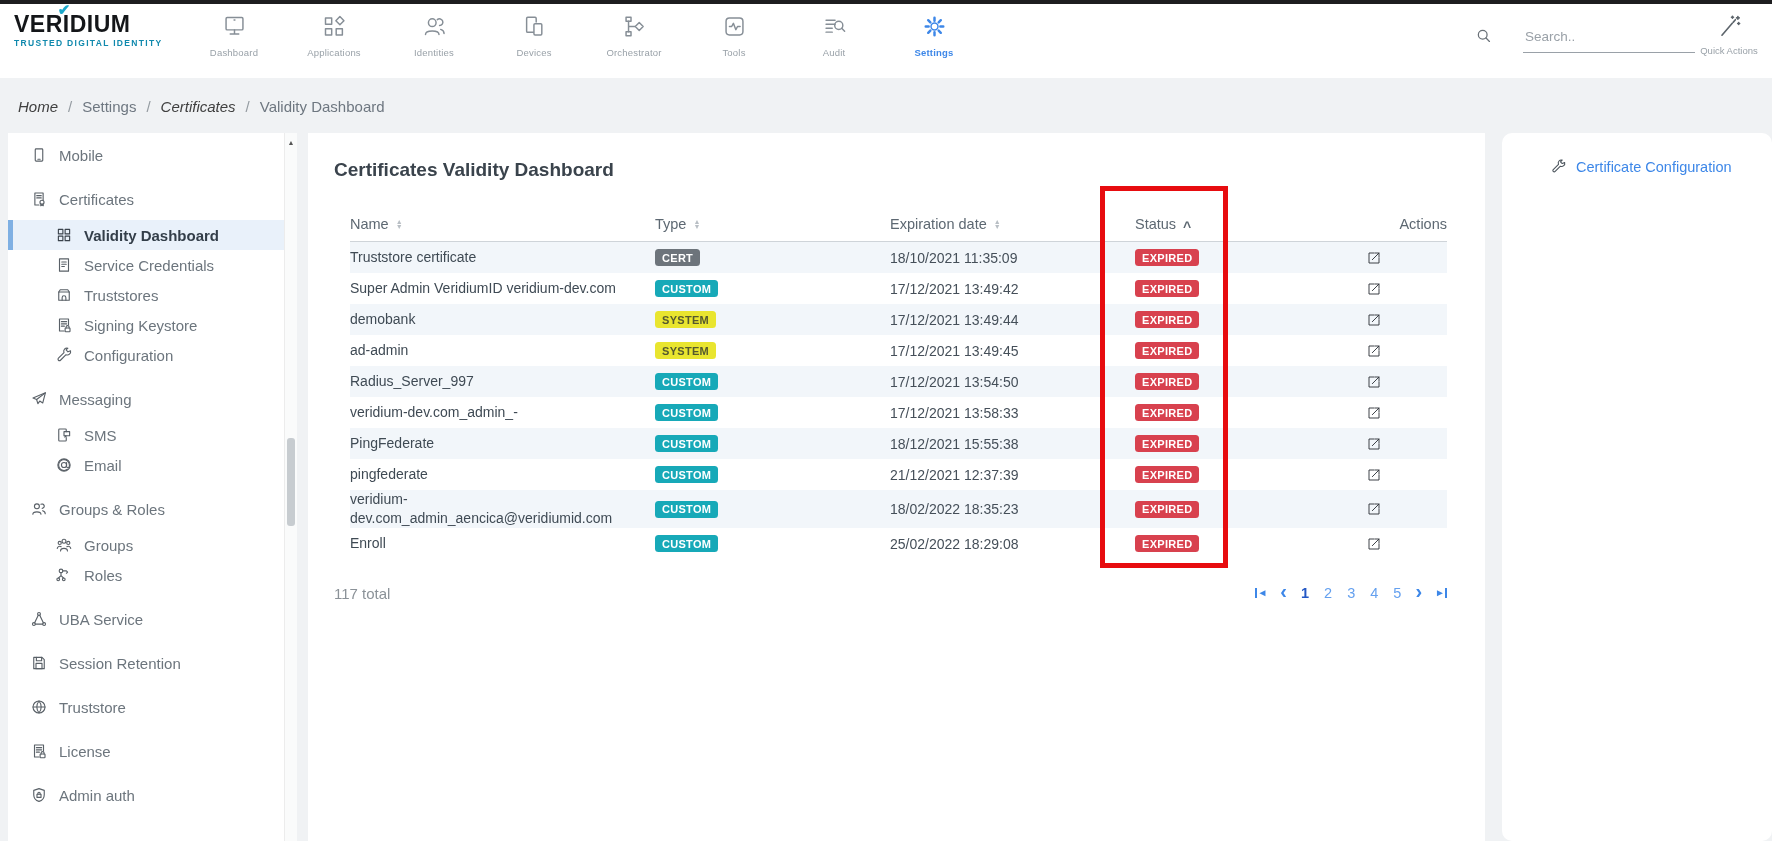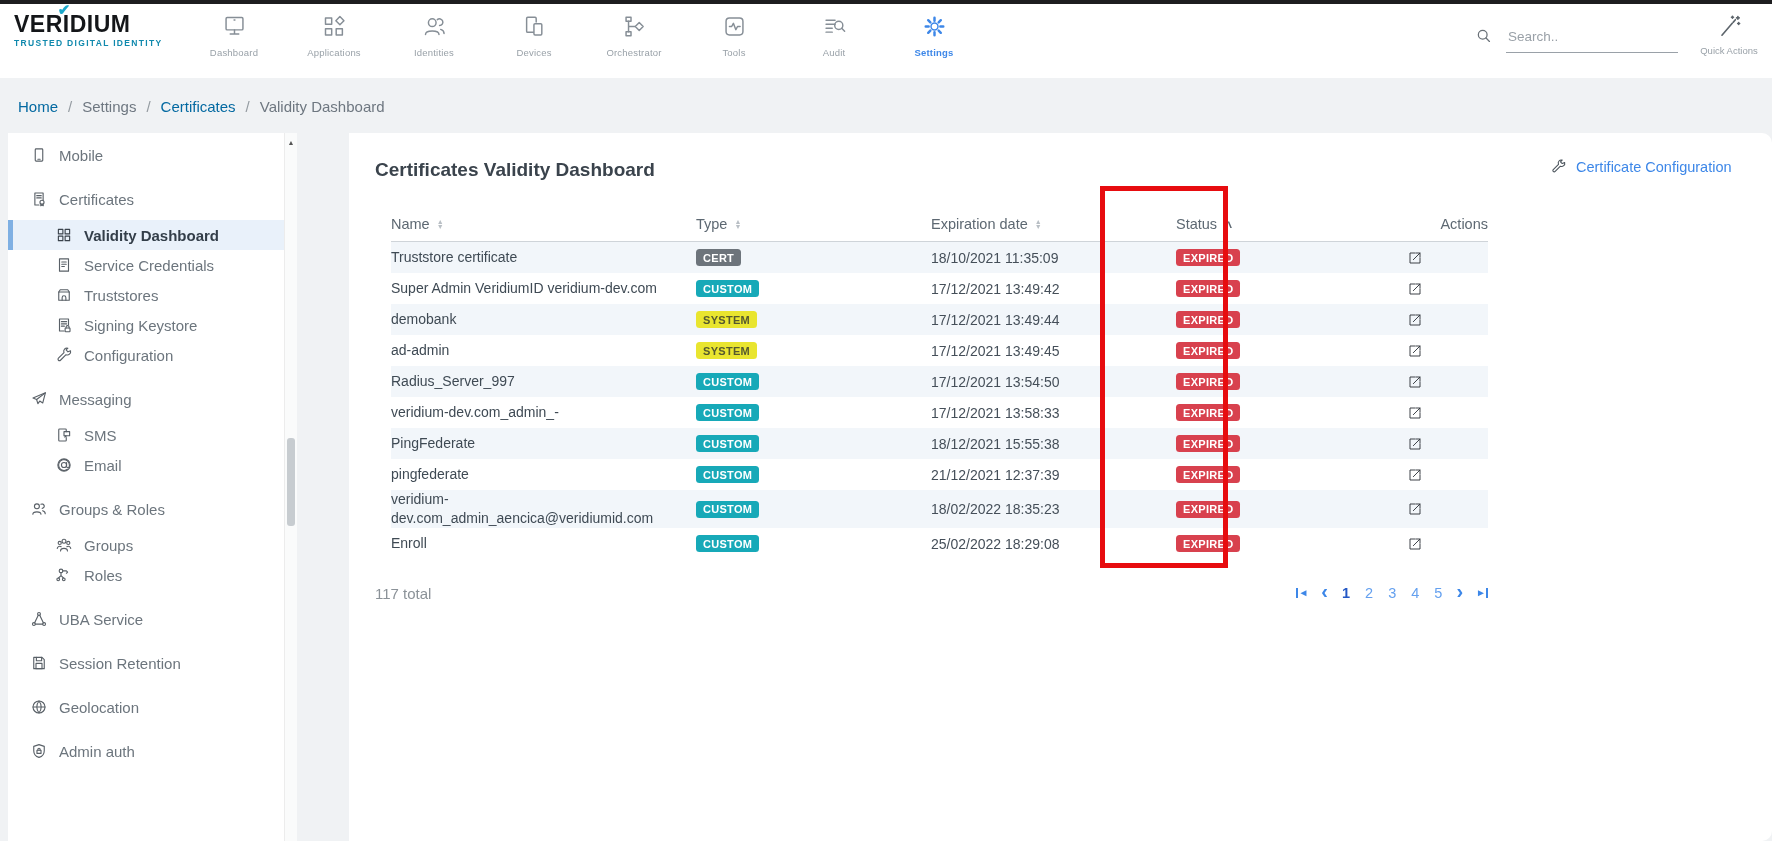--- a/index.html
+++ b/index.html
@@ -14,32 +14,32 @@
   .brand-name{font-size:23px;font-weight:800;color:#141619;letter-spacing:.5px;line-height:1;}
   .chk-holder{position:relative;display:inline-block;}
   .chk{position:absolute;left:-5px;top:-11px;color:#1ba8cb;font-size:15px;font-weight:700;}
   .brand-tagline{font-size:8.5px;font-weight:700;letter-spacing:1.32px;color:#1089ad;margin-top:2px;}
 
   .nav{position:absolute;left:184px;top:9px;display:flex;}
   .nav-item{width:100px;display:flex;flex-direction:column;align-items:center;gap:7px;cursor:pointer;}
   .nav-label{font-size:9.5px;color:#99a1a8;letter-spacing:.2px;}
   .nav-item.active .nav-label{color:#3d87e8;font-weight:700;}
 
-  .search-wrap{position:absolute;left:1474px;top:22px;display:flex;align-items:flex-start;gap:13px;}
+  .search-wrap{position:absolute;left:1474px;top:22px;display:flex;align-items:flex-start;gap:30px;}
   .search-input{width:168px;border:0;border-bottom:1px solid #9aa1a8;background:transparent;
                 font-size:13.5px;padding:3px 2px 8px 2px;color:#555;outline:none;}
   .search-input::placeholder{color:#9aa1a8;}
   .quick{position:absolute;left:1690px;top:9px;width:78px;display:flex;flex-direction:column;
          align-items:center;gap:6px;cursor:pointer;}
   .quick-label{font-size:9.5px;color:#99a1a8;}
 
   
   .breadcrumb{position:absolute;left:18px;top:82px;height:48px;display:flex;align-items:center;
               gap:10px;font-size:15px;}
-  .bc-link{color:#0369a1;cursor:pointer;}
+  .bc-link{color:#404040;cursor:pointer;font-style:italic;}
   .bc-plain{color:#6e7780;}
   .bc-sep{color:#949ba1;}
 
   
   .sidebar{position:absolute;left:8px;top:133px;width:289px;bottom:0;background:#fff;}
   .side-menu{position:absolute;left:0;right:13px;top:0;bottom:0;padding-top:7px;overflow:hidden;}
   .side-item{display:flex;align-items:center;height:30px;gap:11px;padding-left:22px;
              color:#6c757d;font-size:15px;cursor:pointer;box-sizing:border-box;}
   .side-item.top{margin-top:14px;}
   .side-item.top:first-child{margin-top:0;}
@@ -47,21 +47,21 @@
   .side-item.sub{padding-left:47px;}
   .side-item.active{background:#e9f1fa;border-left:5px solid #7fb0e3;padding-left:42px;
                     color:#333e49;font-weight:700;}
   .side-scroll{position:absolute;right:0;top:0;width:13px;bottom:0;background:#fafbfb;
                border-left:1px solid #ececec;box-sizing:border-box;}
   .scroll-arrow{text-align:center;font-size:7px;color:#555;padding-top:6px;cursor:pointer;}
   .scroll-thumb{position:absolute;left:2px;right:2px;top:305px;height:88px;background:#c7ccd0;border-radius:3px;cursor:pointer;}
 
   
   .main{position:absolute;left:308px;top:133px;width:1177px;bottom:0;background:#fff;
-        box-sizing:border-box;padding:24px 38px 0 18px;margin-left:41px;}
+        box-sizing:border-box;padding:24px 38px 0 18px;}
   .page-title{font-size:19px;font-weight:700;color:#3a434c;margin:2px 0 0 8px;}
   .table-wrap{margin:26px 0 0 24px;width:1097px;}
   .thead{display:grid;grid-template-columns:305px 235px 245px 165px 1fr;align-items:center;
          height:34px;font-size:14.5px;color:#5d6872;border-bottom:1px solid #cfd4d9;}
   .th{display:flex;align-items:center;cursor:pointer;}
   .th.actions{justify-content:flex-end;cursor:default;}
   .sort{display:inline-flex;flex-direction:column;margin-left:7px;font-size:7px;line-height:5px;color:#b9bfc5;}
   .sort-asc{margin-left:7px;font-size:14px;font-weight:700;color:#5d6872;transform:translateY(3px);}
   .row{display:grid;grid-template-columns:305px 235px 245px 165px 1fr;align-items:center;
        min-height:31px;font-size:14px;color:#454f59;}
@@ -372,21 +372,32 @@
           <span>Session Retention</span>
         </div>
         <div class="side-item top">
           <span class="ic" style="width:18px;height:18px">
             <svg viewBox="0 0 24 24" width="18" height="18" fill="none" stroke="#596067" stroke-width="1.5" stroke-linecap="round" stroke-linejoin="round">
               <circle cx="12" cy="12" r="8"></circle>
               <path d="M4 12h16"></path>
               <path d="M12 4a12.5 12.5 0 0 1 0 16M12 4a12.5 12.5 0 0 0 0 16"></path>
             </svg>
           </span>
-          <span>Geolocation</span>
+          <span>Truststore</span>
+        </div>
+        <div class="side-item top">
+          <span class="ic" style="width:18px;height:18px">
+            <svg viewBox="0 0 24 24" width="18" height="18" fill="none" stroke="#596067" stroke-width="1.5" stroke-linecap="round" stroke-linejoin="round">
+              <path d="M18 12V4H6v16h6"></path>
+              <path d="M8.5 7.5h7M8.5 10.5h7M8.5 13.5h4"></path>
+              <rect x="13.5" y="16" width="6.5" height="5" rx="0.8"></rect>
+              <path d="M14.8 16v-1.2a2 2 0 0 1 4 0V16"></path>
+            </svg>
+          </span>
+          <span>License</span>
         </div>
         <div class="side-item top">
           <span class="ic" style="width:18px;height:18px">
             <svg viewBox="0 0 24 24" width="18" height="18" fill="none" stroke="#596067" stroke-width="1.5" stroke-linecap="round" stroke-linejoin="round">
               <path d="M12 3.5l7 2.3v5.7c0 4.6-3 7.8-7 9-4-1.2-7-4.4-7-9V5.8z"></path>
               <rect x="9.3" y="11" width="5.4" height="4.2"></rect>
               <path d="M10.5 11V9.8a1.5 1.5 0 0 1 3 0V11"></path>
             </svg>
           </span>
           <span>Admin auth</span>

